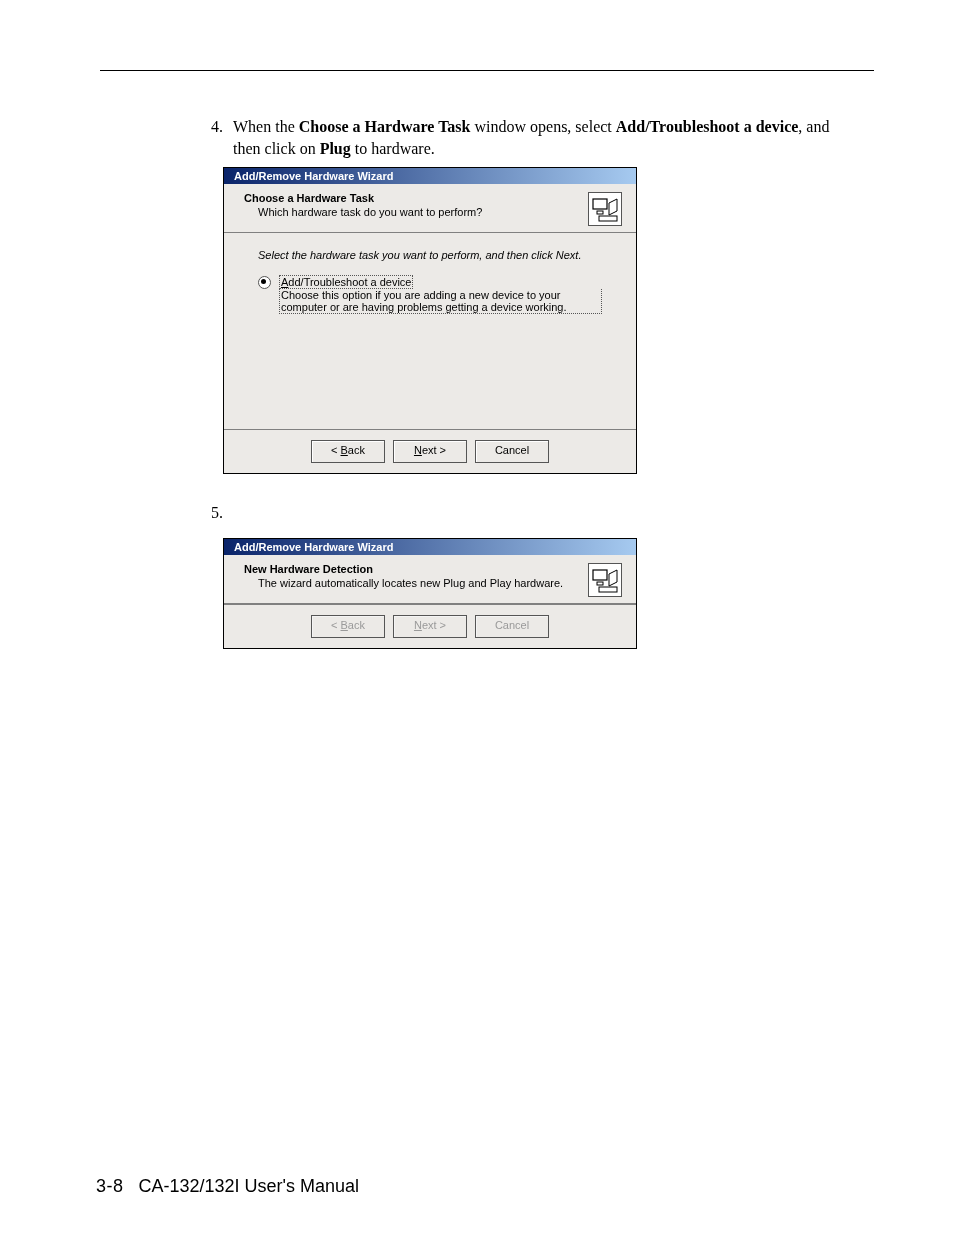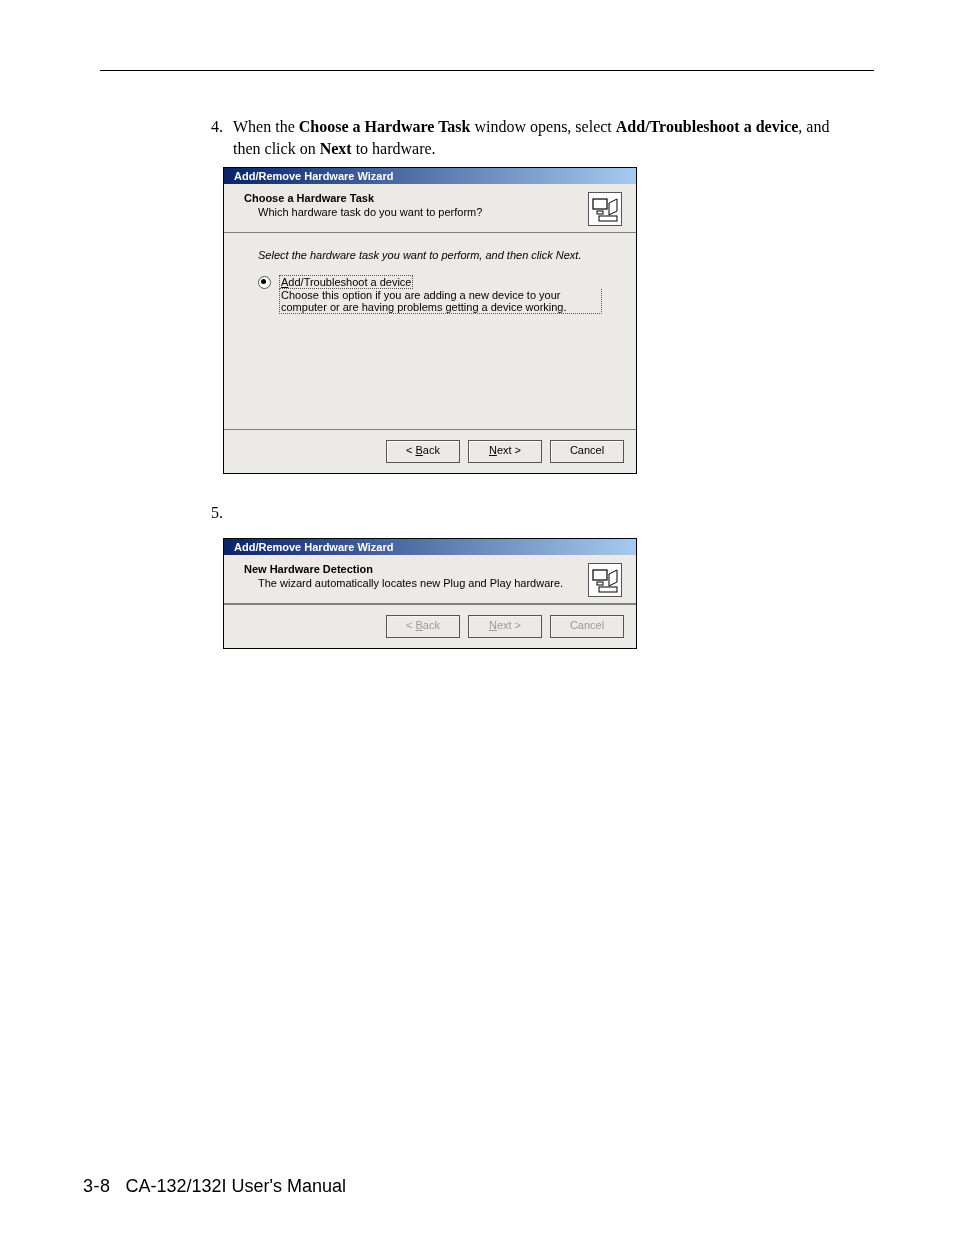--- a/index.html
+++ b/index.html
@@ -132,21 +132,21 @@
     padding: 0 1px;
   }
   .ul { text-decoration: underline; }
 
   .dlg-sep {
     border-top: 1px solid #808080;
     margin: 0;
   }
   .dlg-buttons {
     display: flex;
-    justify-content: flex-end;
+    justify-content: center;
     gap: 8px;
     padding: 10px 12px;
   }
   .btn {
     width: 72px;
     height: 21px;
     border: 1px solid #555;
     background: #eceae7;
     font-family: Tahoma, Arial, sans-serif;
     font-size: 11px;
@@ -155,38 +155,38 @@
     box-shadow: inset 1px 1px 0 #fff;
   }
   .btn.disabled {
     color: #9a9a9a;
     box-shadow: inset 1px 1px 0 #f4f4f4;
   }
 
   .footer {
     position: absolute;
     bottom: 38px;
-    left: 83px;
+    left: 96px;
     font-family: Arial, Helvetica, sans-serif;
     font-size: 18px;
   }
   .footer .pg {
     letter-spacing: 0.5px;
   }
 </style>
 </head>
 <body>
 
 <div class="page">
   <div class="rule"></div>
 
   <div class="step">
     <div class="step-num">4.</div>
     <div class="step-body">
-      <span>When the </span><span class="bold">Choose a Hardware Task</span><span> window opens, select </span><span class="bold">Add/Troubleshoot a device</span><span>, and then click on </span><span class="bold">Next</span><span> to hardware.</span>
+      <span>When the </span><span class="bold">Choose a Hardware Task</span><span> window opens, select </span><span class="bold">Add/Troubleshoot a device</span><span>, and then click on </span><span class="bold">Plug</span><span> to hardware.</span>
     </div>
   </div>
 
   <div class="dialog-wrap">
     <div class="dialog">
       <div class="titlebar">Add/Remove Hardware Wizard</div>
       <div class="dlg-header">
         <div class="dlg-header-text">
           <div class="dlg-heading">Choose a Hardware Task</div>
           <div class="dlg-sub">Which hardware task do you want to perform?</div>

